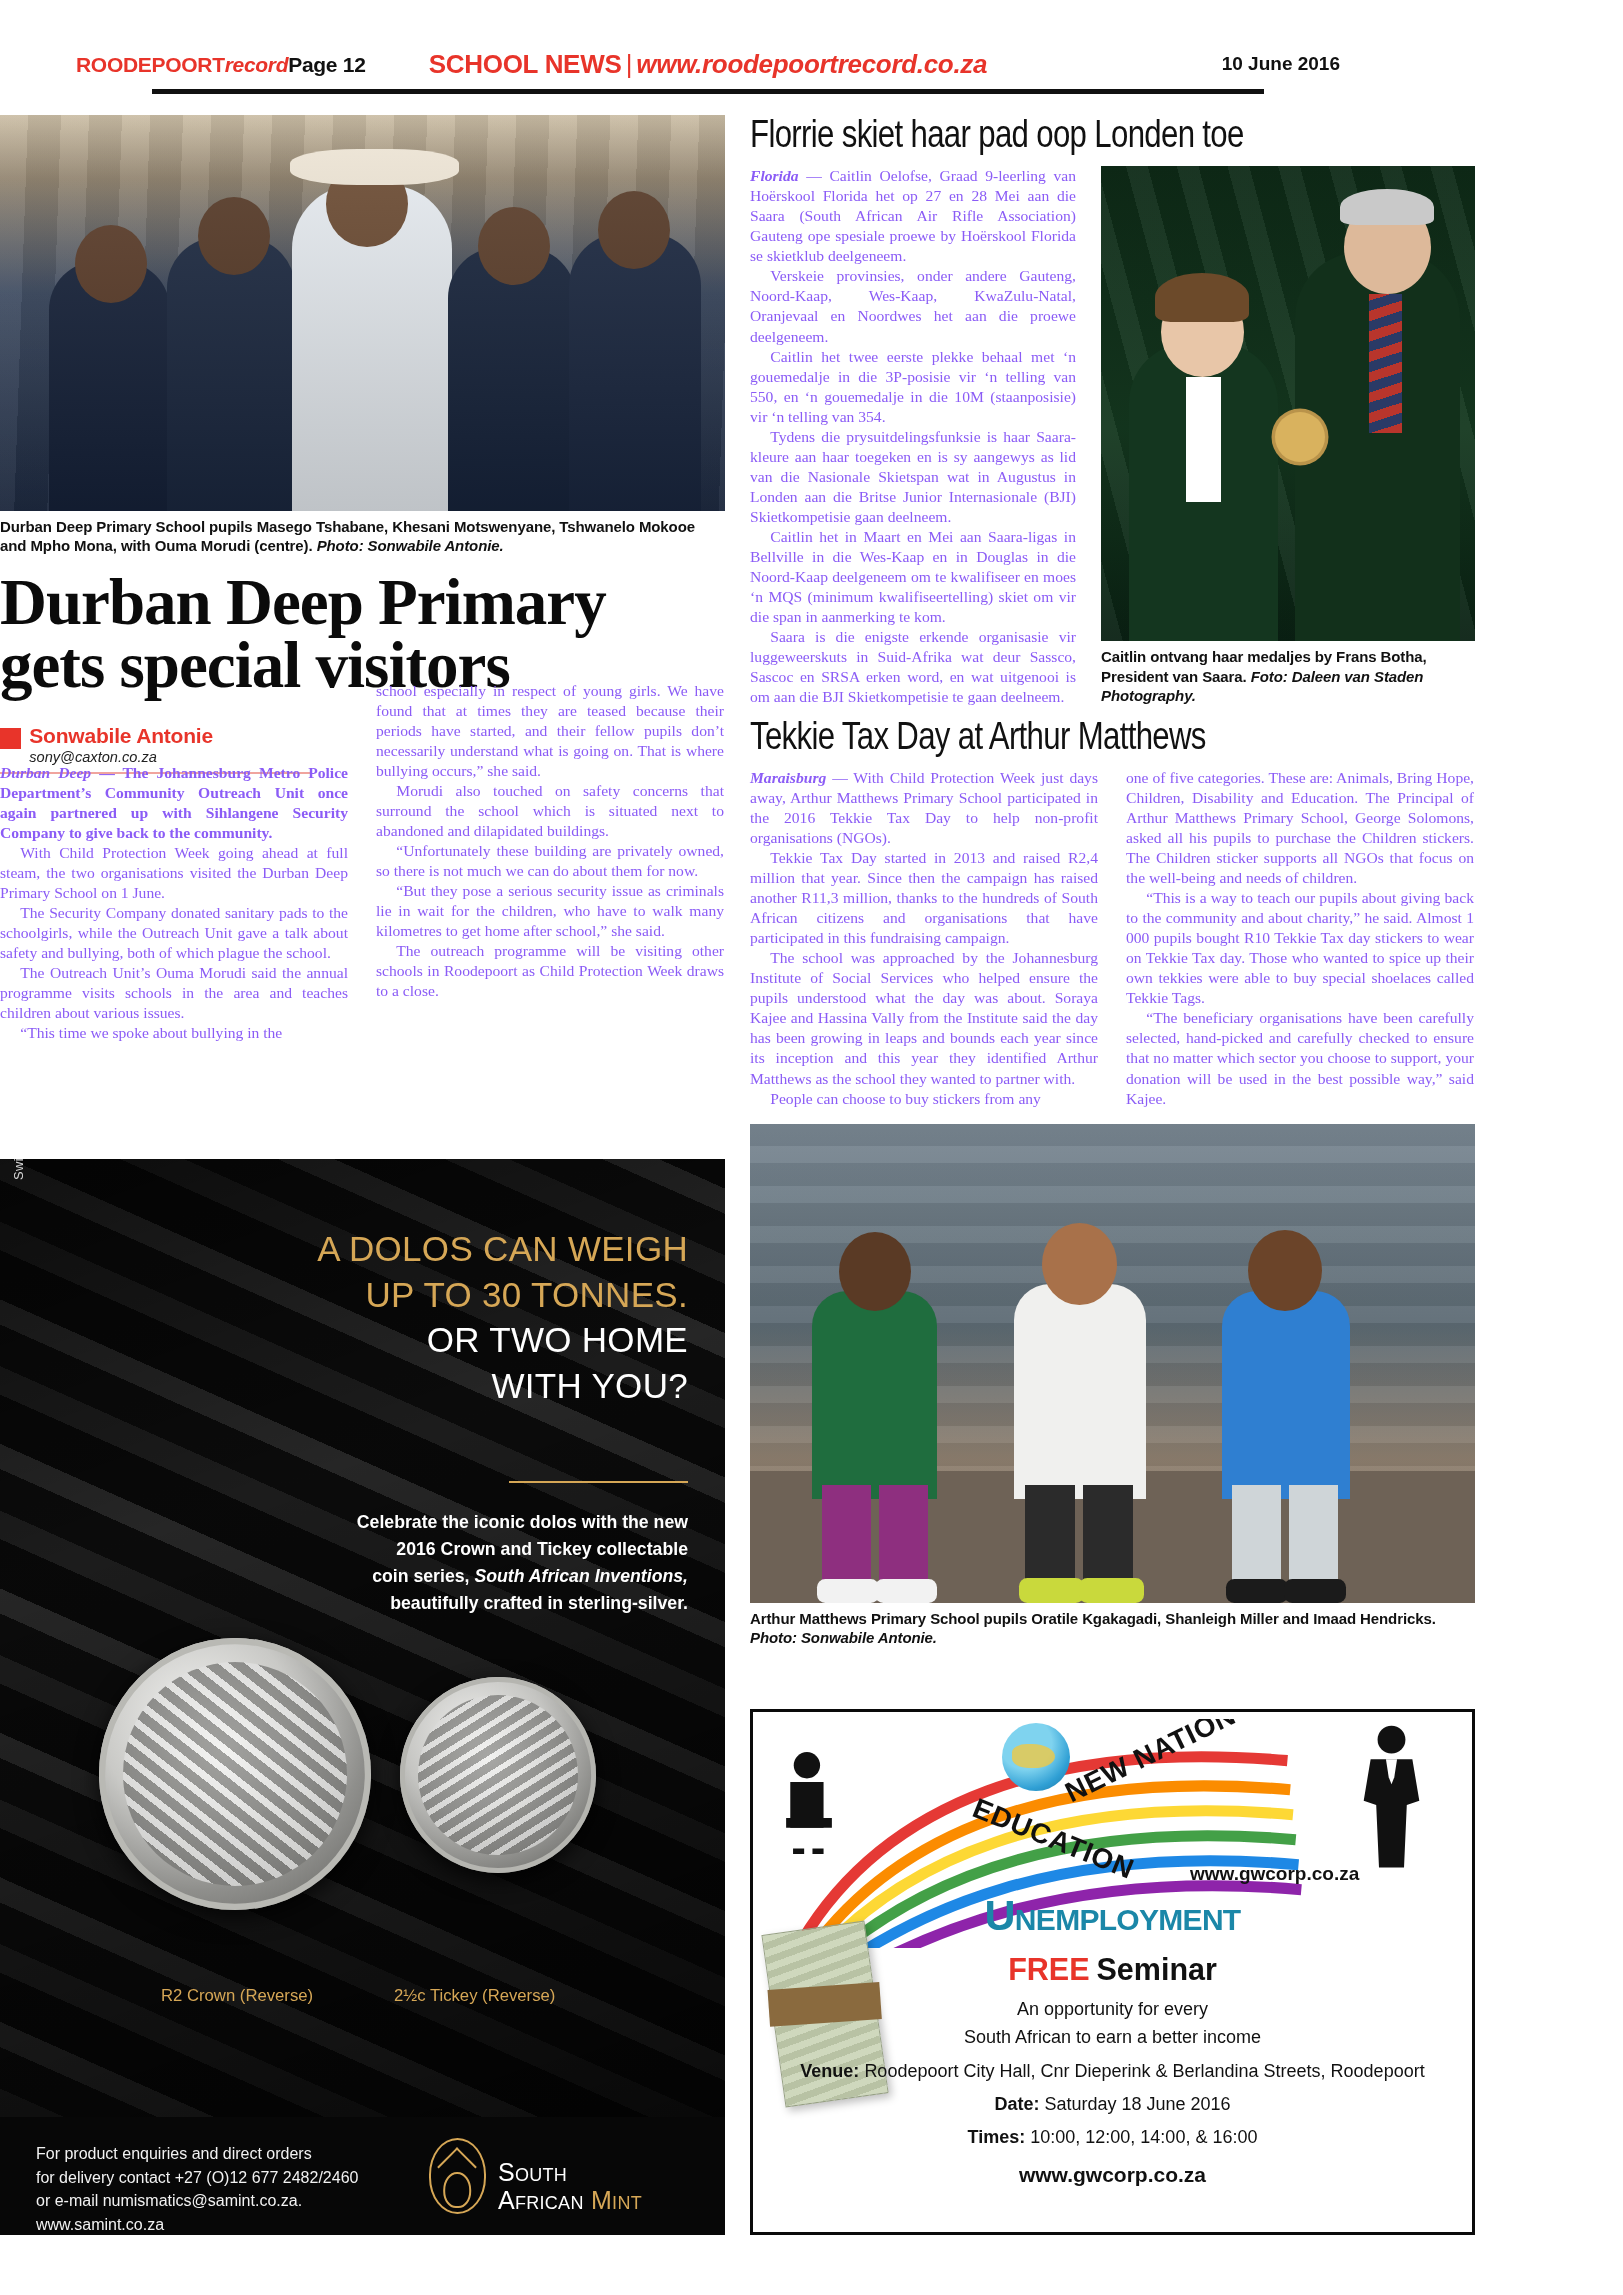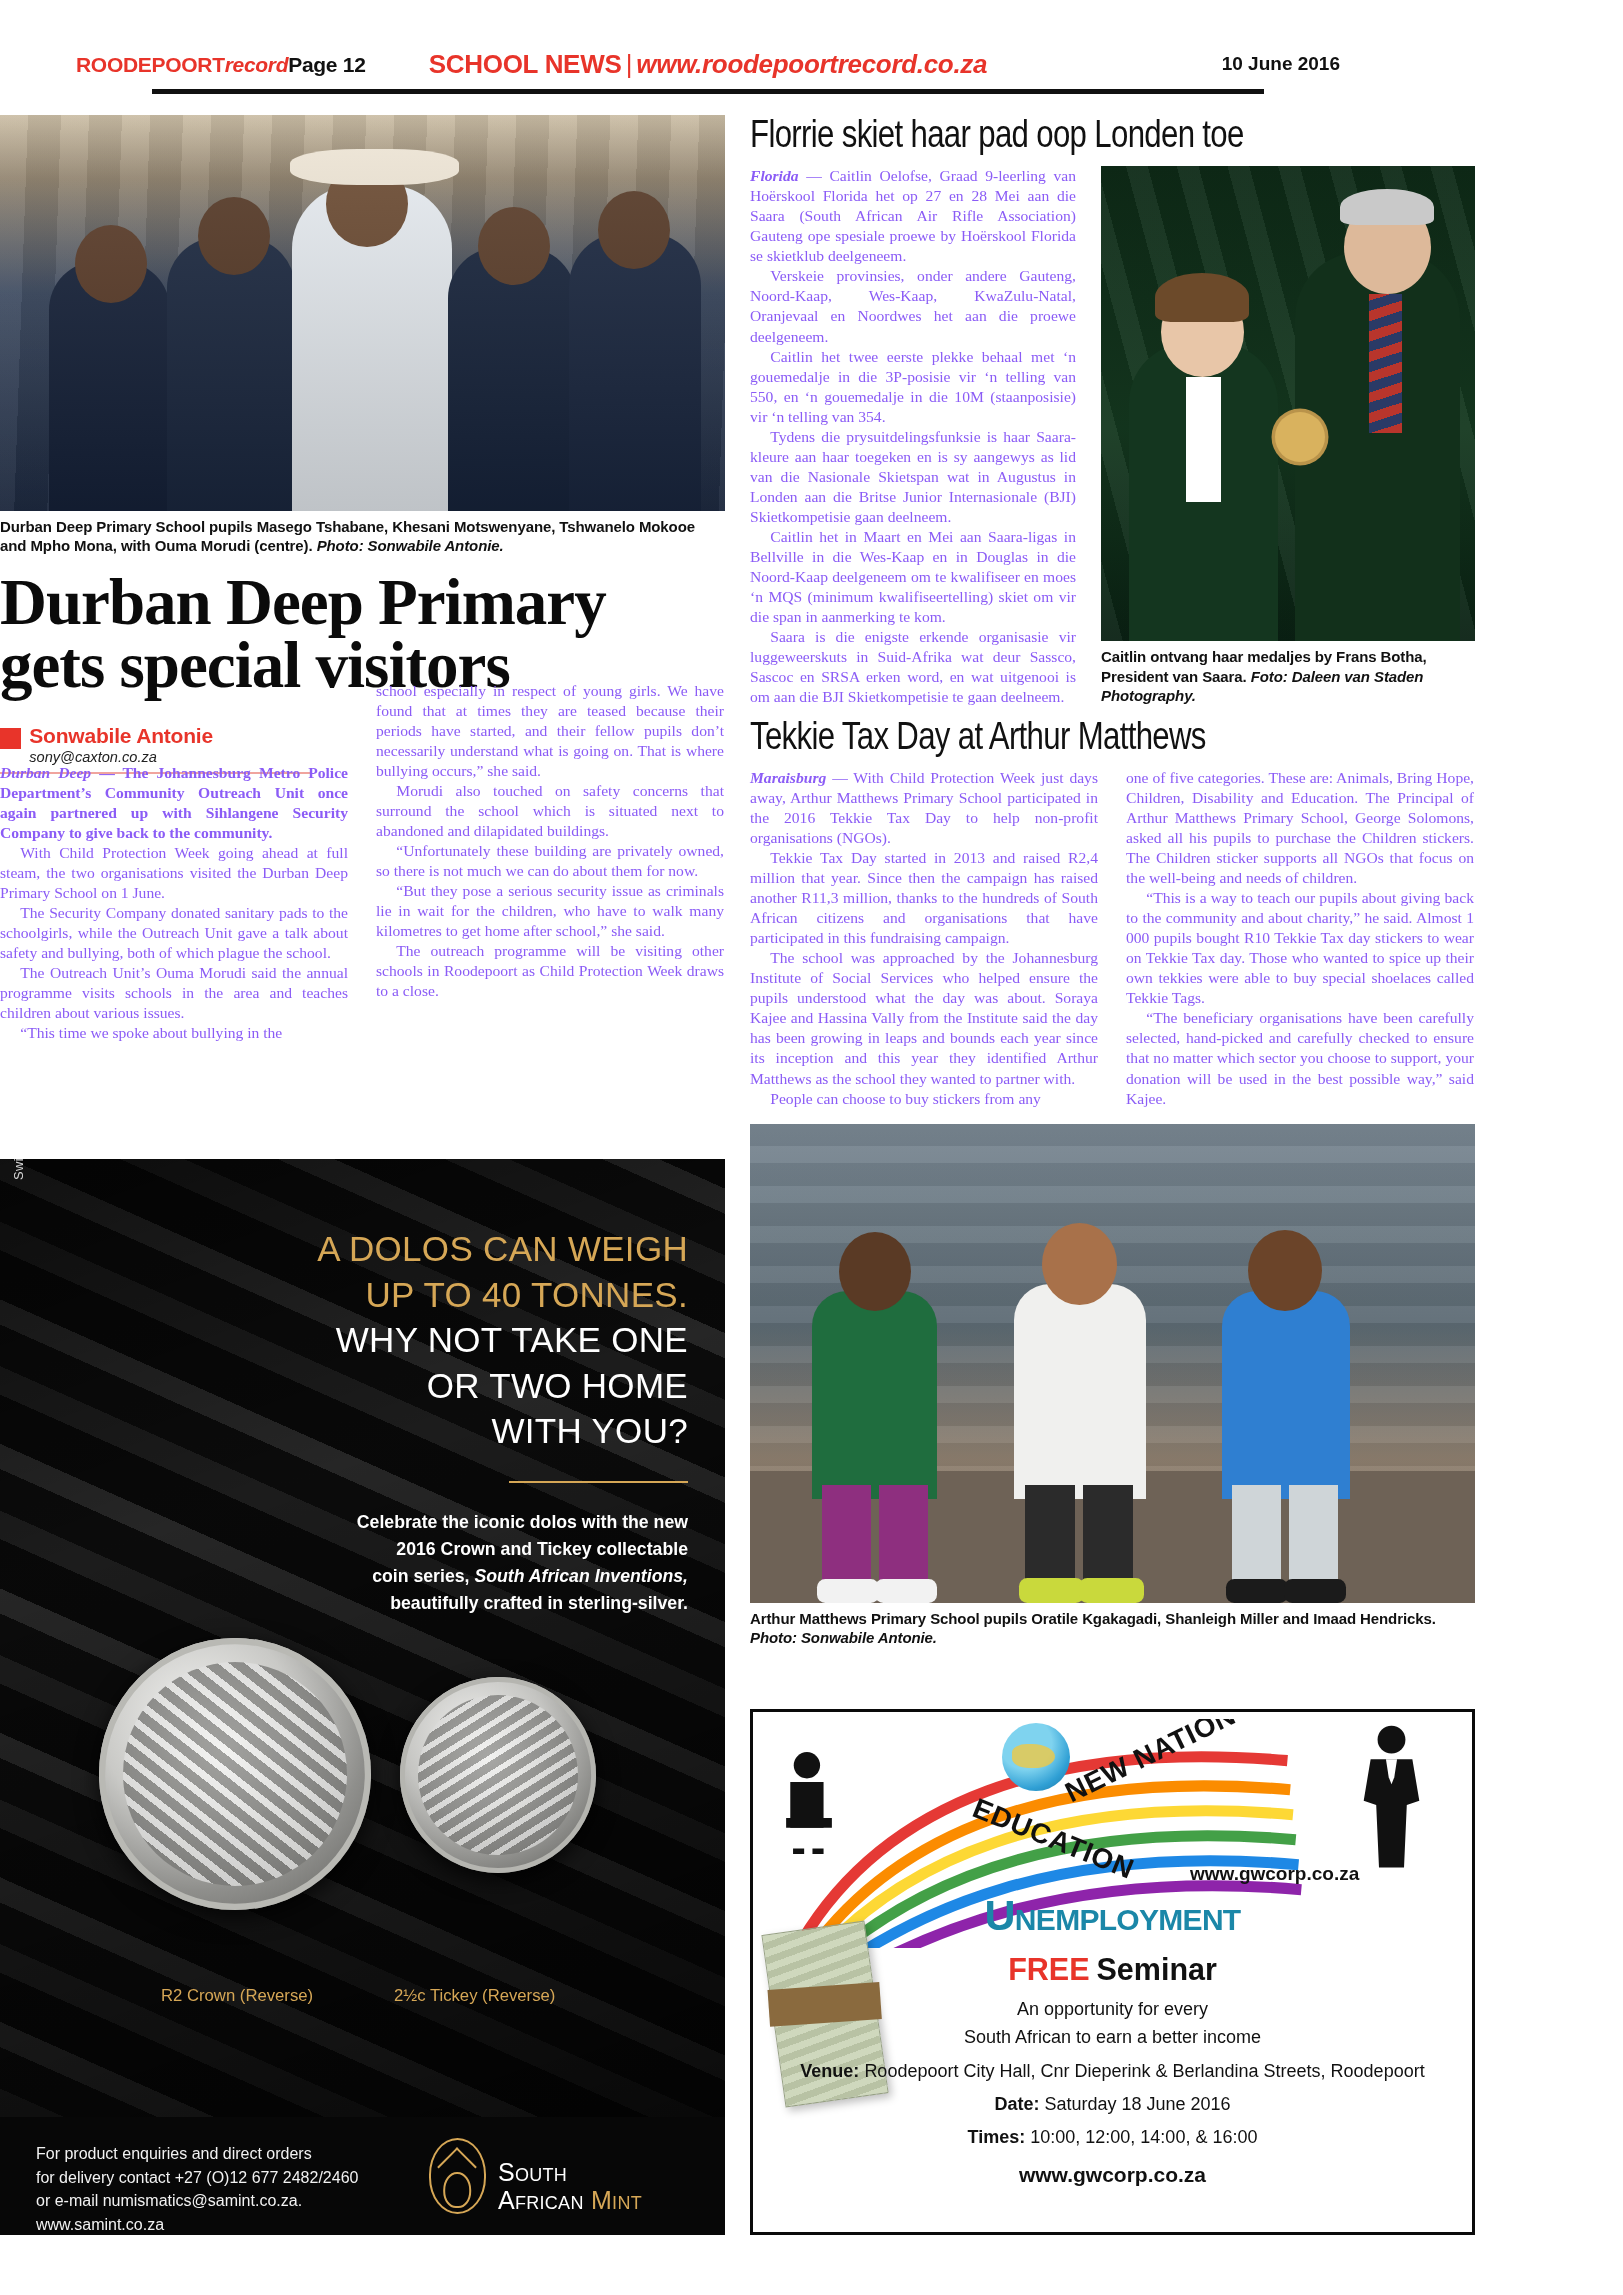--- a/index.html
+++ b/index.html
@@ -348,22 +348,21 @@
       <span class="credit">Photo: Sonwabile Antonie.</span>
     </div>
   </div>
 
   <div class="mint-ad">
     <div class="mint-photo"></div>
     <div class="mint-switch">Switch /5003112A</div>
 
     <div class="mint-head">
       <span class="gold">A DOLOS CAN WEIGH</span>
-      <span class="gold">UP TO 40 TONNES.</span>
-      <span class="white">WHY NOT TAKE ONE</span>
+      <span class="gold">UP TO 30 TONNES.</span>
       <span class="white">OR TWO HOME</span>
       <span class="white">WITH YOU?</span>
     </div>
     <div class="mint-divider"></div>
     <div class="mint-sub">
       <span>Celebrate the iconic dolos with the new</span><br>
       <span>2016 Crown and Tickey collectable</span><br>
       <span>coin series, </span><em>South African Inventions,</em><br>
       <span>beautifully crafted in sterling-silver.</span>
     </div>

